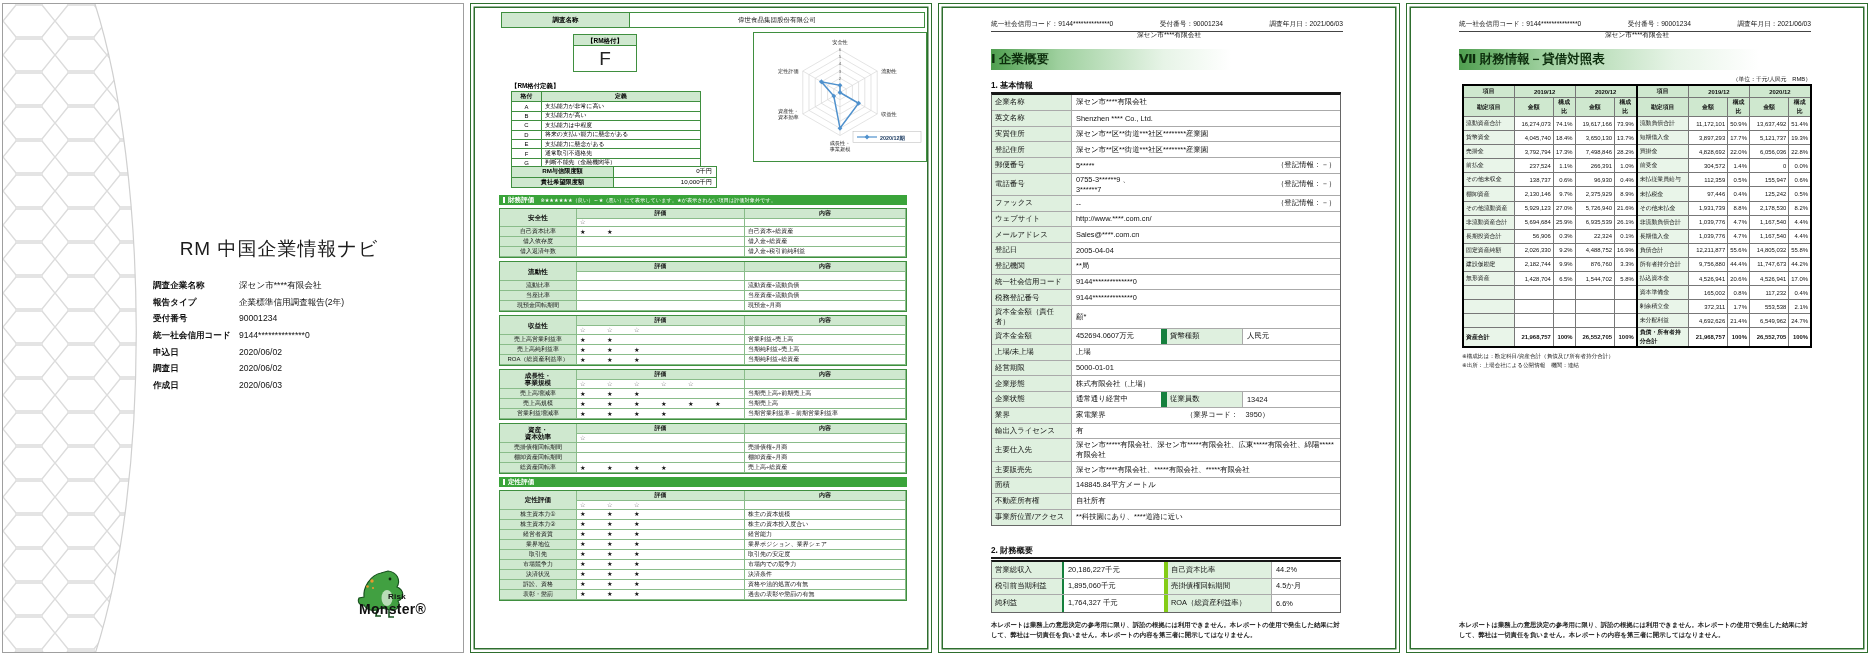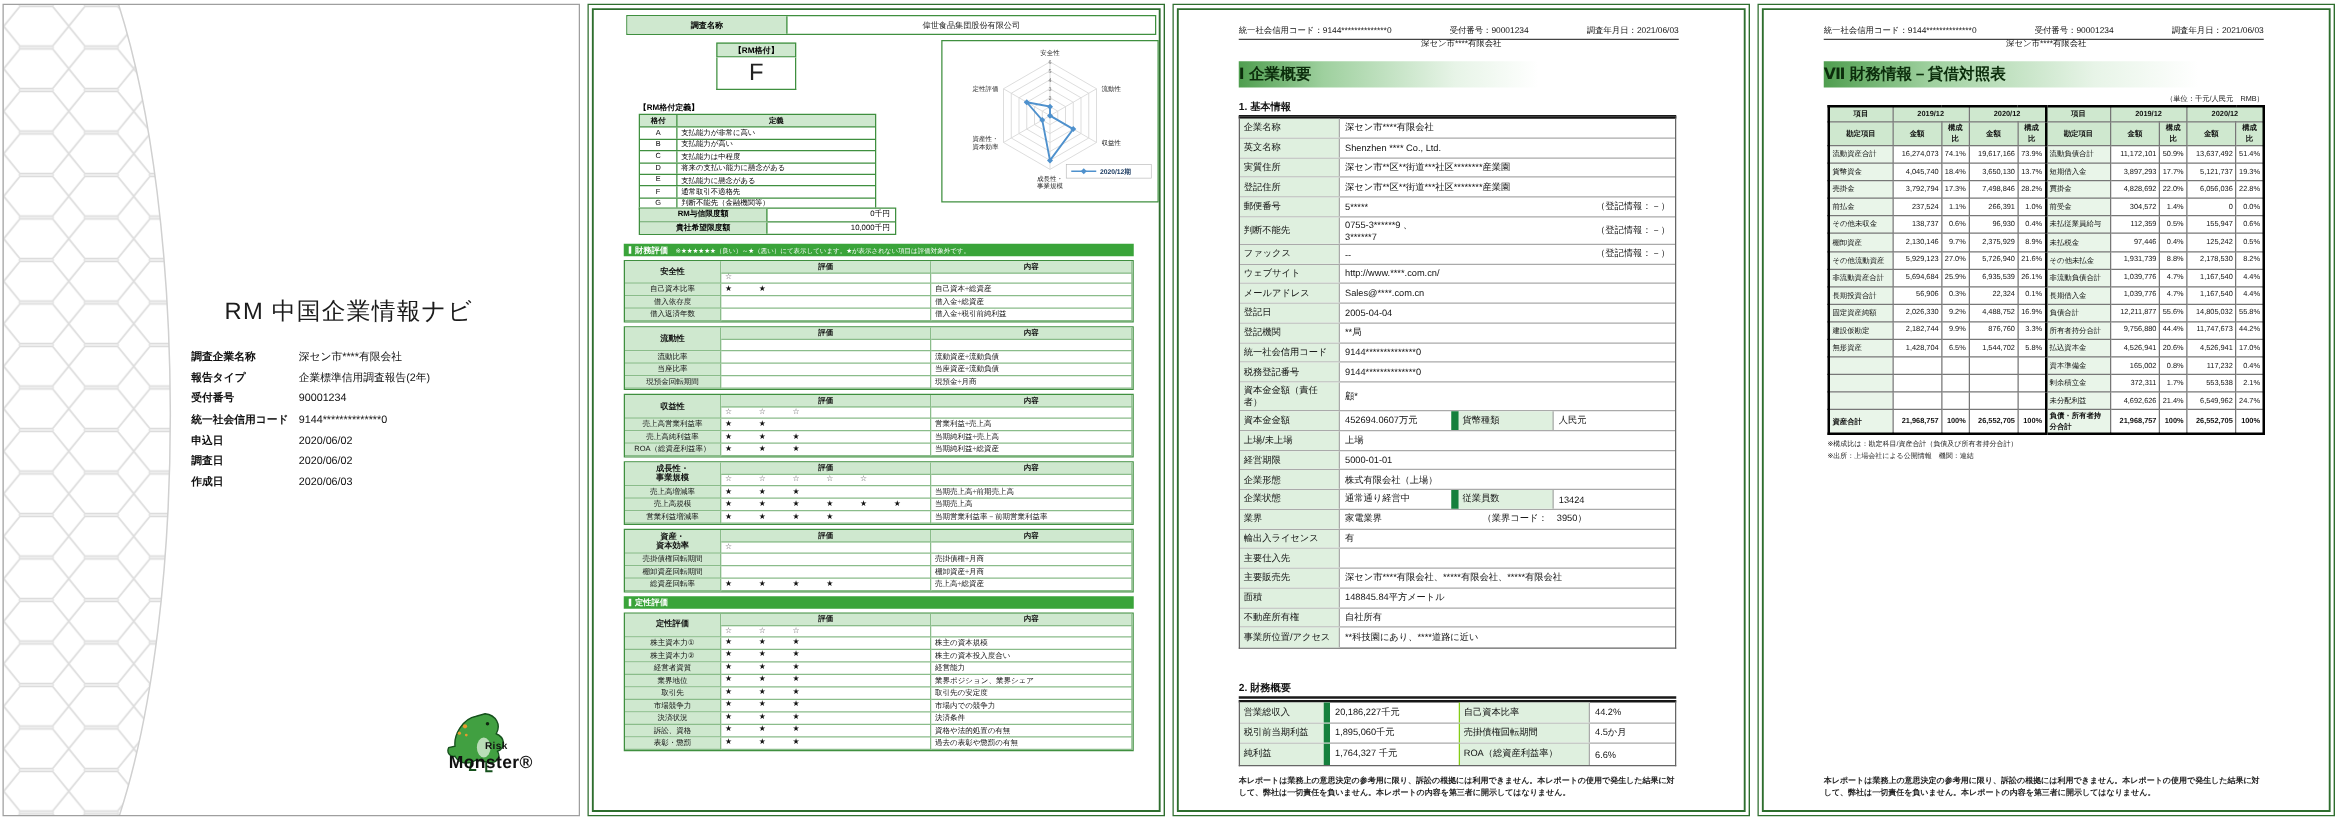--- a/index.html
+++ b/index.html
@@ -67,22 +67,22 @@
   .bl{width:80px;background:#dff0df;padding:1px 3px;border-right:1px solid #aaa;display:flex;align-items:center;flex:none;}
   .bv{padding:1px 4px;display:flex;align-items:center;}
   .f1{flex:1;} .pre{white-space:pre-line;}
   .w1{width:95px;border-right:6px solid #15803d;flex:none;}
   .wl2{width:76px;background:#dff0df;border-right:1px solid #aaa;display:flex;align-items:center;padding:1px 3px;flex:none;}
   .regwrap{margin-left:auto;width:146px;display:flex;justify-content:flex-end;flex:none;}
   .codewrap{margin-left:auto;width:150px;flex:none;}
   .ftable{position:absolute;left:52px;top:556px;width:350px;border:1px solid #666;border-top:2px solid #151515;font-size:7.4px;color:#111;background:#fff;}
   .frow{display:flex;border-bottom:1px solid #aaa;height:16.6px;align-items:stretch;}
   .frow:last-child{border-bottom:none;}
-  .fl{width:72px;background:#dff0df;display:flex;align-items:center;padding:0 3px;border-right:5px solid #15803d;flex:none;}
-  .fv1{width:104px;display:flex;align-items:center;padding:0 4px;border-right:1px solid #84cc16;flex:none;}
+  .fl{width:72px;background:#dff0df;display:flex;align-items:center;padding:0 3px;border-right:2px solid #15803d;flex:none;}
+  .fv1{width:104px;display:flex;align-items:center;padding:0 4px;border-right:4px solid #84cc16;flex:none;}
   .fl2{width:104px;background:#dff0df;display:flex;align-items:center;padding:0 3px;border-right:1px solid #aaa;flex:none;}
   .fv2{flex:1;display:flex;align-items:center;padding:0 4px;}
 
   
   .unit-note{position:absolute;right:56px;top:71px;font-size:5.8px;color:#111;}
   table.bs{position:absolute;left:55px;top:80px;width:350px;border-collapse:collapse;font-size:5.9px;color:#111;border:2px solid #000;}
   .bs th,.bs td{border:1px solid #777;padding:0 2px;height:14.1px;font-weight:400;}
   .bs thead th{background:#cfe8cf;font-weight:700;text-align:center;height:12.5px;}
   .bs td.acct{background:#e9f5e9;}
   .bs td.num{text-align:right;white-space:nowrap;}
@@ -620,21 +620,21 @@
           <span class="bl">郵便番号</span>
           <span class="bv f1">
             <span class="pre">5*****</span>
               <span class="regwrap">
               <span>（登記情報：－</span>
               <span>）</span>
             </span>
           </span>
         </div>
         <div class="brow">
-          <span class="bl">判断不能先</span>
+          <span class="bl">電話番号</span>
           <span class="bv f1">
             <span class="pre">0755-3******9 、
 3******7</span>
               <span class="regwrap">
               <span>（登記情報：－</span>
               <span>）</span>
             </span>
           </span>
         </div>
         <div class="brow">
@@ -705,20 +705,21 @@
             <span>家電業界</span>
               <span class="codewrap">（業界コード：　3950）</span>
           </span>
         </div>
         <div class="brow">
           <span class="bl">輸出入ライセンス</span>
           <span class="bv f1 pre">有</span>
         </div>
         <div class="brow">
           <span class="bl">主要仕入先</span>
+          <span class="bv f1 pre">深セン市*****有限会社、深セン市*****有限会社、広東*****有限会社、綿陽*****有限会社</span>
         </div>
         <div class="brow">
           <span class="bl">主要販売先</span>
           <span class="bv f1 pre">深セン市****有限会社、*****有限会社、*****有限会社</span>
         </div>
         <div class="brow">
           <span class="bl">面積</span>
           <span class="bv f1 pre">148845.84平方メートル</span>
         </div>
         <div class="brow">

